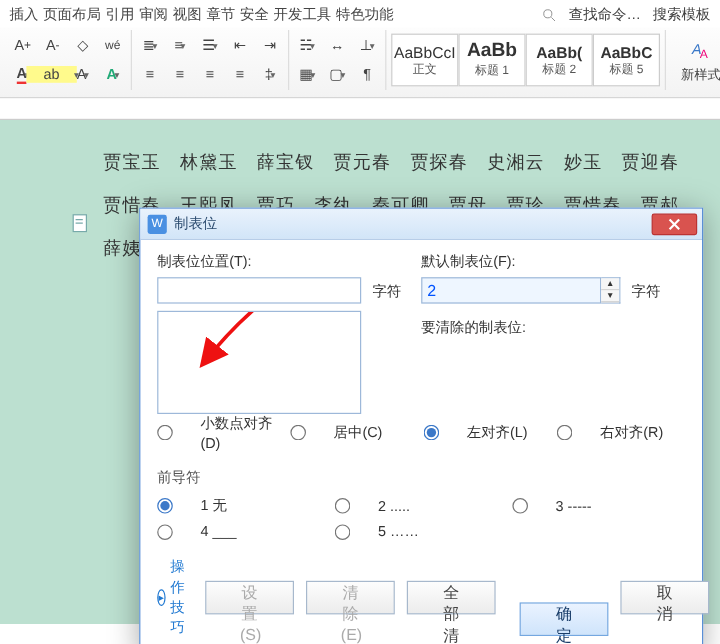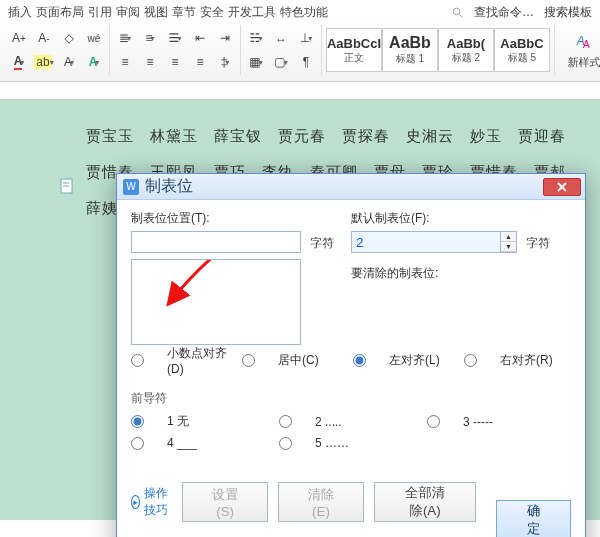--- a/index.html
+++ b/index.html
@@ -14,35 +14,35 @@
 .toolbar { display: flex; padding: 2px 4px 6px; border-bottom: 1px solid #ccc; background: linear-gradient(#fdfdfd,#f3f3f3); }
 .tb-group { display: flex; align-items: center; padding: 2px 4px; border-right: 1px solid #ddd; gap: 4px; }
 .tb-btn { width: 22px; height: 22px; display: inline-flex; align-items: center; justify-content: center; color: #444; border-radius: 2px; }
 .tb-row { display: flex; gap: 3px; align-items: center; }
 .tb-stack { display: flex; flex-direction: column; gap: 2px; }
 .dd { font-size: 8px; color: #666; margin-left: -2px; }
 
 .style-gallery { display: flex; gap: 0; }
 .style-card { width: 56px; height: 44px; border: 1px solid #ccc; background: #fff; display: flex; flex-direction: column; align-items: center; justify-content: center; font-size: 10px; color: #555; }
 .style-card .prev { font-size: 13px; font-weight: bold; color: #333; }
-.style-card.main .prev { font-weight: bold; }
+.style-card.main .prev { font-weight: normal; }
 .style-card.h1 .prev { font-size: 16px;}
 .new-style { width: 50px; display: flex; flex-direction: column; align-items: center; justify-content: center; font-size: 11px; color: #444; gap: 2px; }
 
 
 .ruler { height: 18px; background: #fff; border-bottom: 1px solid #ccc; position: relative; }
 .doc-area { background: #bce0d0; min-height: 420px; padding: 18px 0 0 86px; position: relative; }
 .doc-page { width: 480px; color: #333; font-size: 15px; line-height: 2.4; letter-spacing: 1px; font-family: SimSun, serif; }
 .section-icon { position: absolute; left: 60px; top: 78px; width: 16px; height: 16px; color: #7aa; }
 
 
 .dialog { position: absolute; left: 116px; top: 173px; width: 470px; background: #fff; border: 1px solid #5a8fd6; box-shadow: 0 4px 24px rgba(0,0,0,.35); font-size: 12px; }
 .dlg-titlebar { height: 26px; background: linear-gradient(#e9f2fc,#d2e5f8); border-bottom: 1px solid #b7cde8; display: flex; align-items: center; padding: 0 4px 0 6px; }
 .dlg-titlebar .logo { width: 16px; height: 16px; background: #4a90e2; color: #fff; font-size: 10px; display: flex; align-items: center; justify-content: center; border-radius: 2px; margin-right: 6px; }
-.dlg-titlebar .title { color: #2a4a6e; font-size: 16px; }
+.dlg-titlebar .title { color: #2a4a6e; font-size: 12px; }
 .dlg-titlebar .close { margin-left: auto; width: 38px; height: 18px; background: #d9534f; display: flex; align-items: center; justify-content: center; color: #fff; border-radius: 2px; border: 1px solid #b33; }
 .dlg-body { padding: 10px 14px 12px; color: #333; }
 .dlg-row { display: flex; }
 .dlg-col { flex: 1; }
 .lbl { display: block; margin-bottom: 4px; }
 .txtbox { width: 170px; height: 22px; border: 1px solid #9db8d9; padding: 2px 4px; background: #fff; }
 .unit { display: inline-block; margin-left: 6px; }
 .listbox { width: 170px; height: 86px; border: 1px solid #9db8d9; margin-top: 6px; background: #fff; position: relative; overflow: hidden; }
 .arrow { position: absolute; left: 10px; top: -66px; color: #e11; font-size:0; }
 .arrow svg { width: 190px; height: 150px; }
@@ -53,21 +53,21 @@
 .quiet { margin-top: 12px; }
 
 .section-title { margin-top: 14px; margin-bottom: 6px; color: #555; }
 .radio-row { display: flex; gap: 4px; align-items: center; }
 .radio-row label { flex: 1; display: flex; align-items: center; gap: 23px; }
 input[type=radio] { accent-color: #3b78c8; }
 
 .dlg-footer { display: flex; align-items: center; gap: 10px; padding-top: 14px; }
 .tips { color: #1f78d1; display: flex; align-items: center; gap: 4px; cursor: pointer; }
 .tips .circ { width: 14px; height: 14px; border: 1px solid #1f78d1; border-radius: 50%; display: inline-flex; align-items: center; justify-content: center; font-size: 9px; }
-.btn { height: 40px; padding: 0 28px; border: 1px solid #a7b8cc; background: linear-gradient(#fdfdfd,#ececec); color: #444; min-width: 74px; cursor: pointer; }
+.btn { height: 28px; padding: 0 28px; border: 1px solid #a7b8cc; background: linear-gradient(#fdfdfd,#ececec); color: #444; min-width: 74px; cursor: pointer; }
 .btn.primary { background: linear-gradient(#eaf3ff,#cfe4fb); border-color: #74a7e0; color: #1a3e6a; margin-top: 36px; }
 .btn[disabled] { color: #aaa; }
 .spacer { flex: 1; }
 </style>
 </head>
 <body>
 
 <div class="ribbon-tabs">
   <span>插入</span>
   <span>页面布局</span>
@@ -98,21 +98,21 @@
         <span class="tb-btn">
             <span style="font-size:10px">wé</span>
           </span>
       </div>
       <div class="tb-row">
         <span class="tb-btn">
             <b style="border-bottom:2px solid #e33">A</b>
             <span class="dd">▾</span>
           </span>
         <span class="tb-btn">
-            <span style="background:#fffa8c;padding:0 2px">ab</span>
+            <span style="background:#fffa8c;padding:0 14px">ab</span>
             <span class="dd">▾</span>
           </span>
         <span class="tb-btn">A<span class="dd">▾</span></span>
         <span class="tb-btn">
             <b style="color:#2a7">A</b>
             <span class="dd">▾</span>
           </span>
       </div>
     </div>
   </div>
@@ -285,15 +285,16 @@
     <div class="dlg-footer">
       <span class="tips">
           <span class="circ">▸</span>
           <span>操作技巧</span>
         </span>
       <button class="btn" disabled="">设置(S)</button>
       <button class="btn" disabled="">清除(E)</button>
       <button class="btn">全部清除(A)</button>
       <span class="spacer"></span>
       <button class="btn primary">确定</button>
+      <button class="btn">取消</button>
     </div>
   </div>
 </div>
 
 </body></html>

